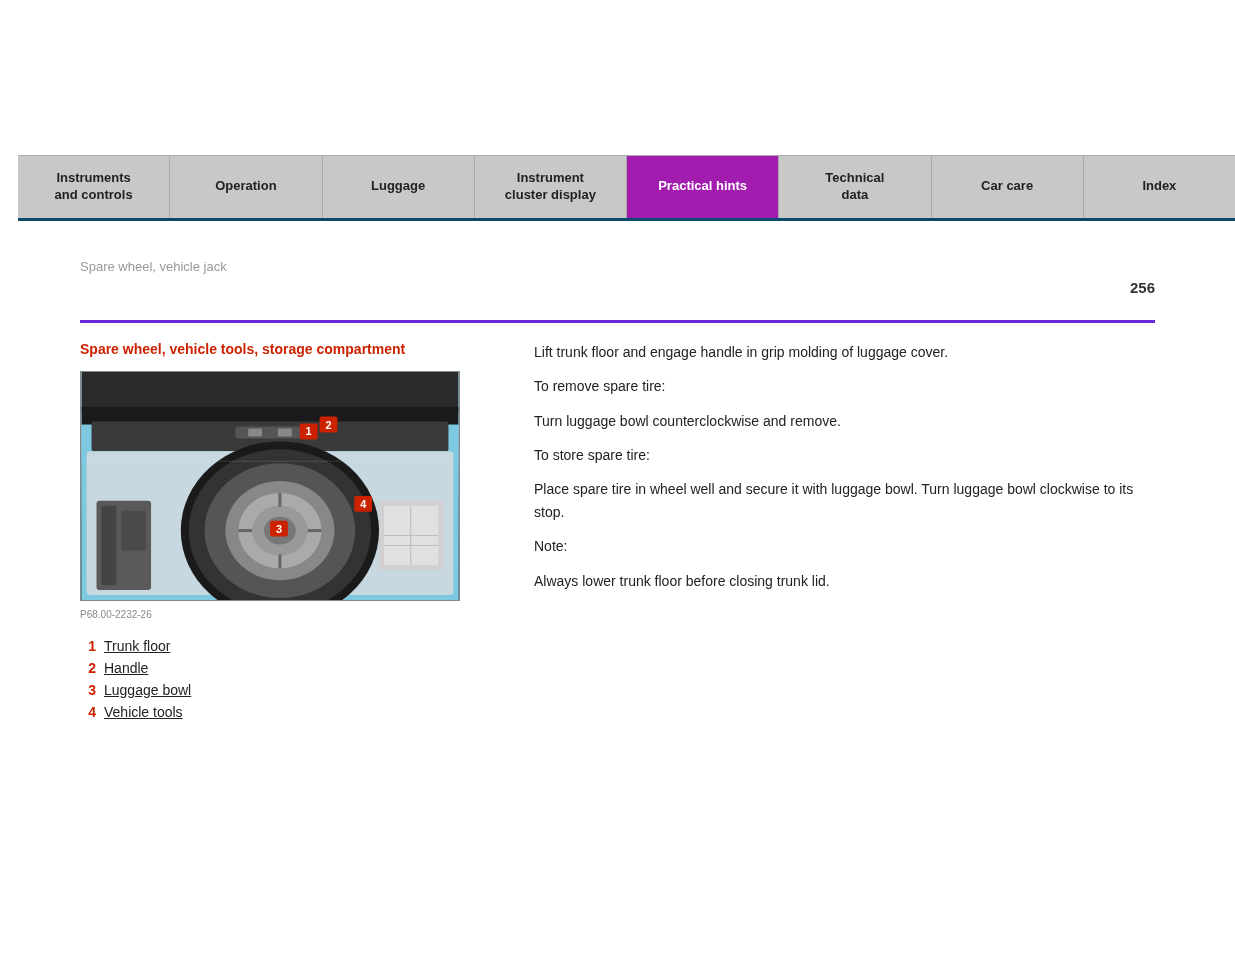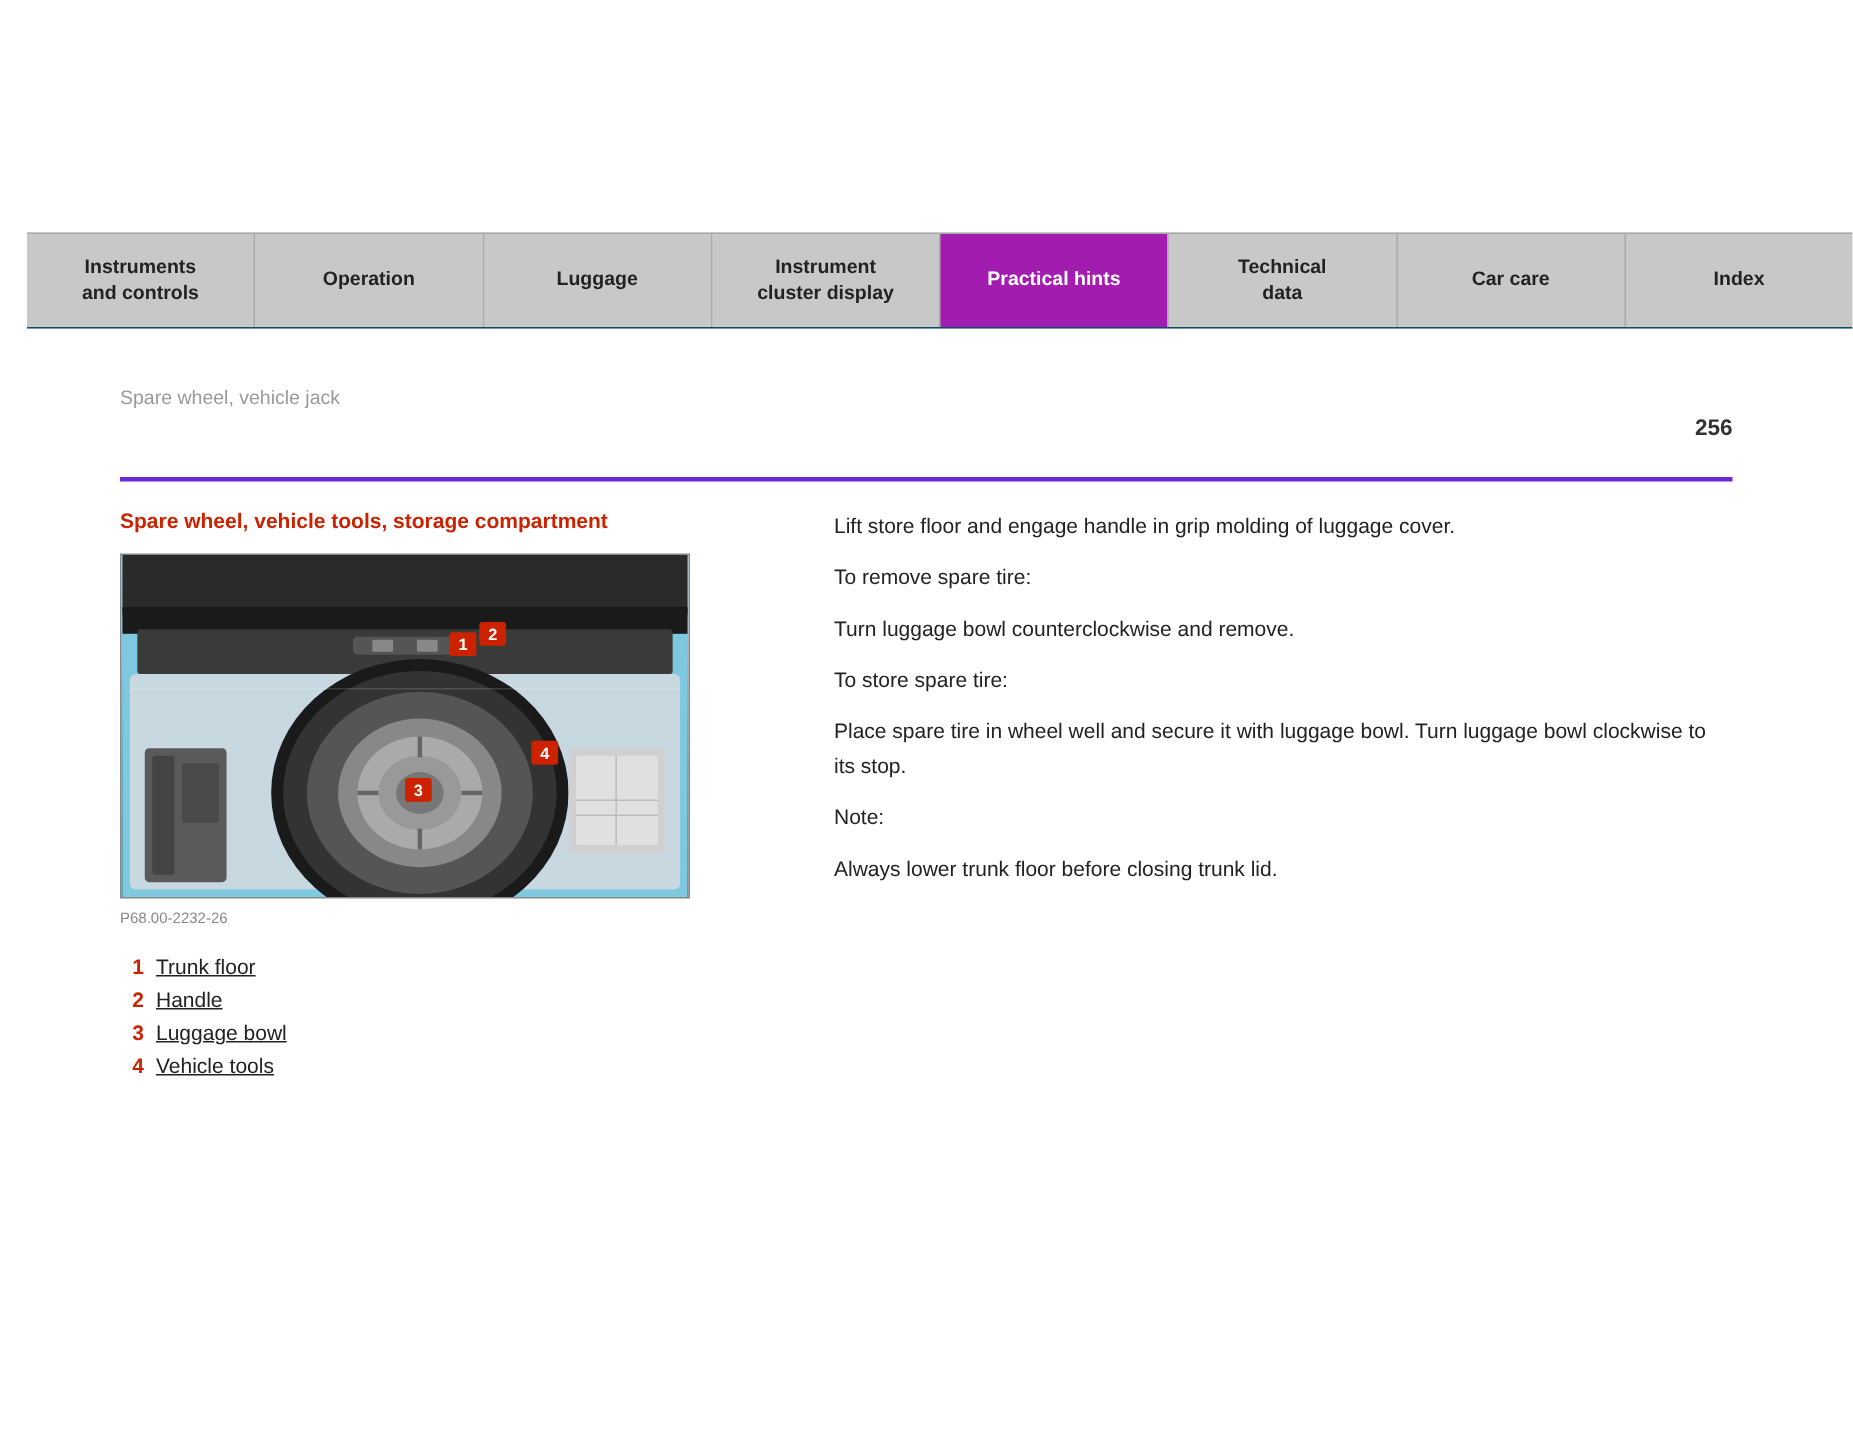--- a/index.html
+++ b/index.html
@@ -11,21 +11,21 @@
       width: 1235px;
       min-height: 954px;
     }
 
     
     .nav-bar {
       display: flex;
       background: #ccc;
       margin-top: 155px;
       border-top: 1px solid #aaa;
-      border-bottom: 1px solid #0c4a6e;
+      border-bottom: 3px solid #0c4a6e;
       margin-left: 18px;
     }
     .nav-item {
       flex: 1;
       display: flex;
       align-items: center;
       justify-content: center;
       text-align: center;
       padding: 14px 10px;
       font-size: 13px;
@@ -63,21 +63,21 @@
     .page-number {
       font-size: 15px;
       font-weight: bold;
       color: #333;
       margin-top: 42px;
     }
 
     
     .main-body {
       display: flex;
-      gap: 56px;
+      gap: 34px;
     }
 
     
     .left-col {
       width: 420px;
       flex-shrink: 0;
     }
 
     .section-title {
       color: #cc2200;
@@ -270,21 +270,21 @@
           <span class="list-text">Luggage bowl</span>
         </li>
         <li>
           <span class="list-num">4</span>
           <span class="list-text">Vehicle tools</span>
         </li>
       </ul>
     </div>
 
     <div class="right-col">
-      <p>Lift store floor and engage handle in grip molding of luggage cover.</p>
+      <p>Lift trunk floor and engage handle in grip molding of luggage cover.</p>
       <p>To remove spare tire:</p>
       <p>Turn luggage bowl counterclockwise and remove.</p>
       <p>To store spare tire:</p>
       <p>Place spare tire in wheel well and secure it with luggage bowl. Turn luggage bowl clockwise to its stop.</p>
       <p class="note-label">Note:</p>
       <p>Always lower trunk floor before closing trunk lid.</p>
     </div>
 
   </div>
 </div>

